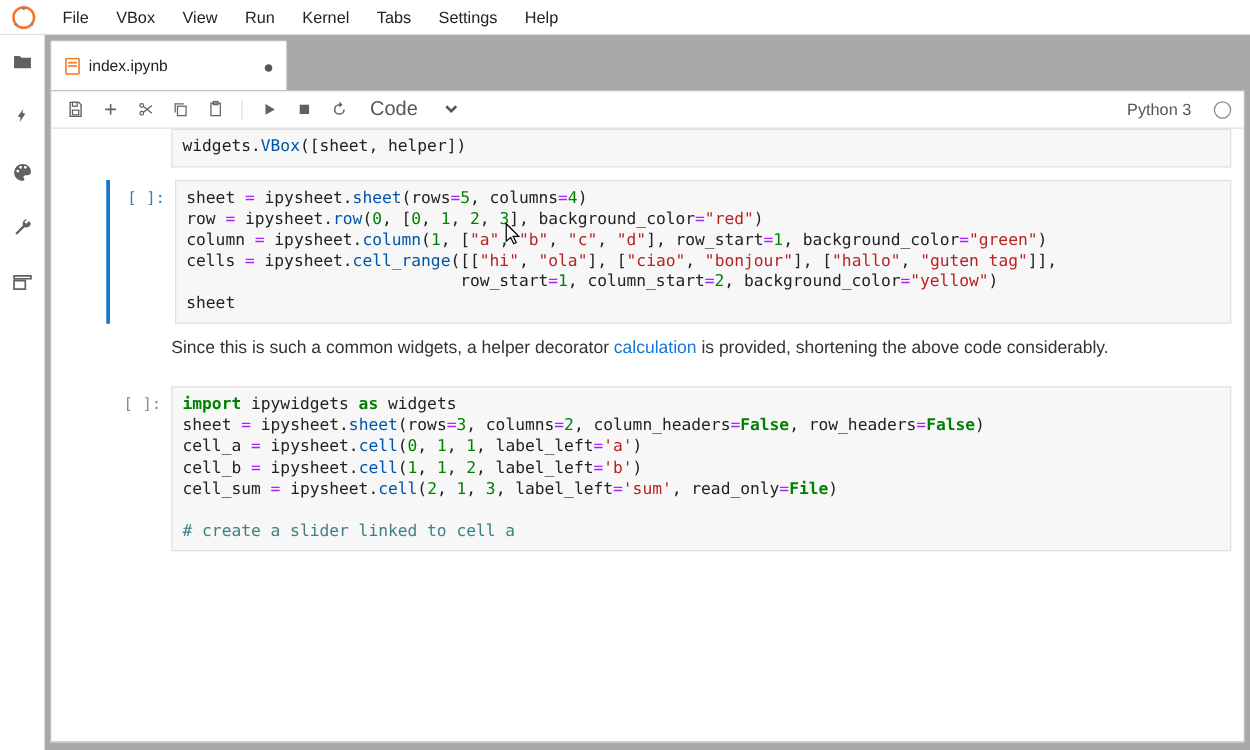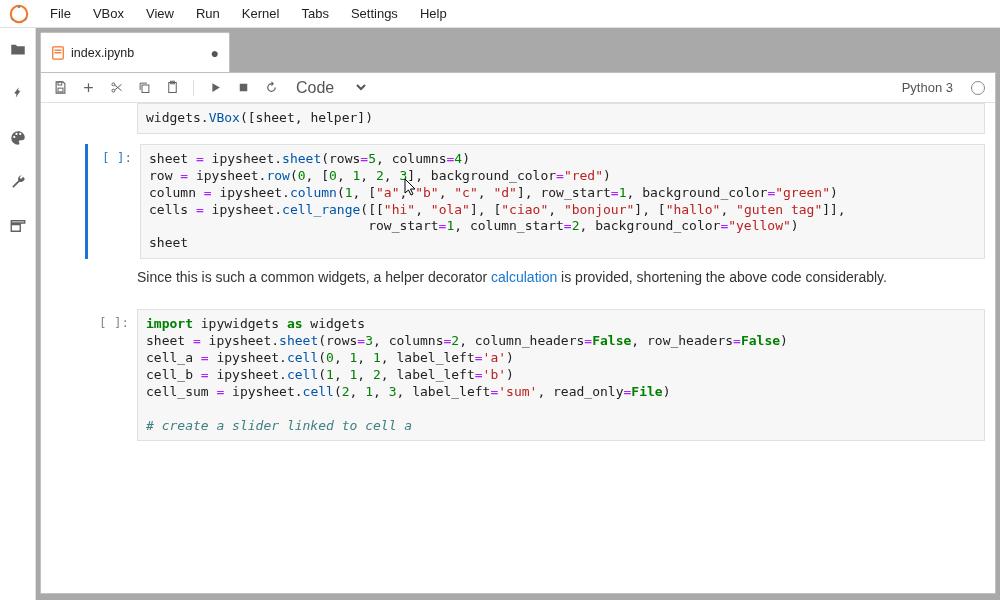--- a/index.html
+++ b/index.html
@@ -44,21 +44,21 @@
   .markdown h2 { font-size: 28px; font-weight: 500; margin: 18px 0 14px 0; color:#333;}
   .markdown p { font-size: 14px; color:#333; margin-bottom: 14px; }
   .markdown a { color:#1976d2; text-decoration:none; }
   
   .tok-kw { color:#008000; font-weight:bold;}
   .tok-op { color:#aa22ff; }
   .tok-fn { color:#0055aa;text-align:right; }
   .tok-num { color:#008000; }
   .tok-str { color:#ba2121; }
   .tok-bool { color:#008000; font-weight:bold;}
-  .tok-com { color:#408080; font-style:italic;}
+  .tok-com { color:#408080; }
   
   .cursor { position:absolute; left:404px; top:178px; pointer-events:none; z-index:999;}
 </style>
 </head>
 <body>
 
 <div class="app">
 
   <div class="menubar">
     <span class="logo">

